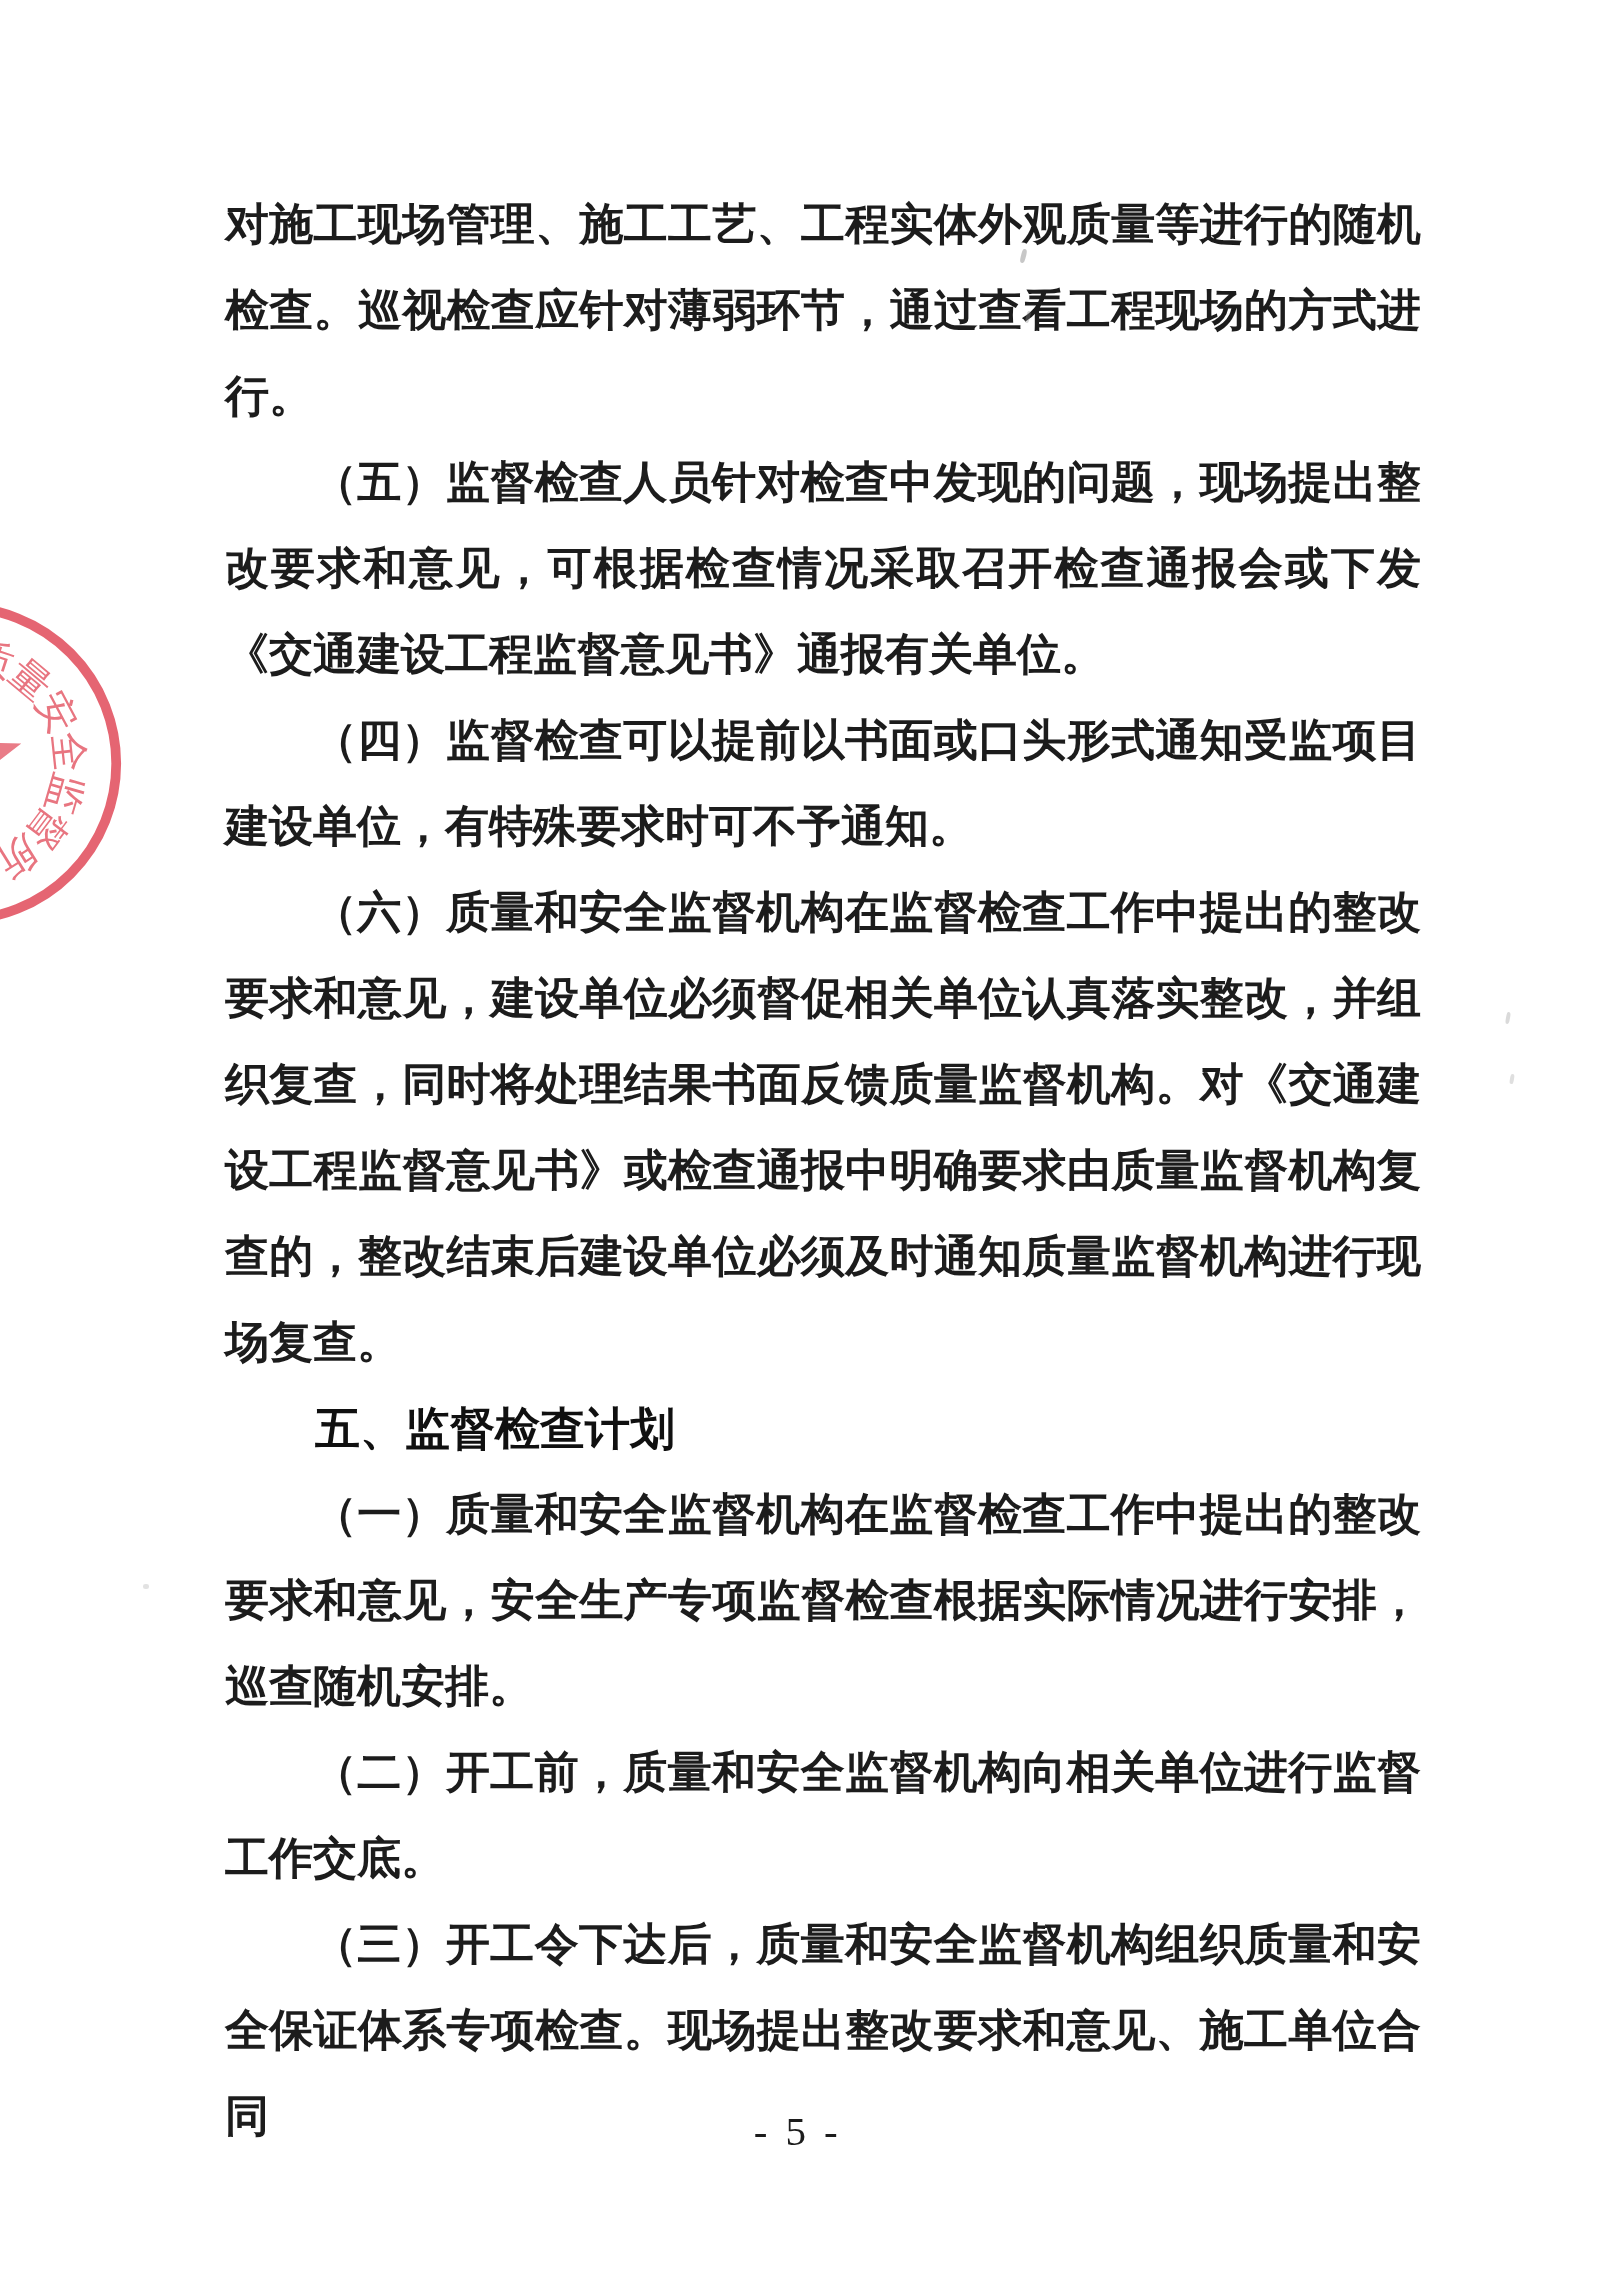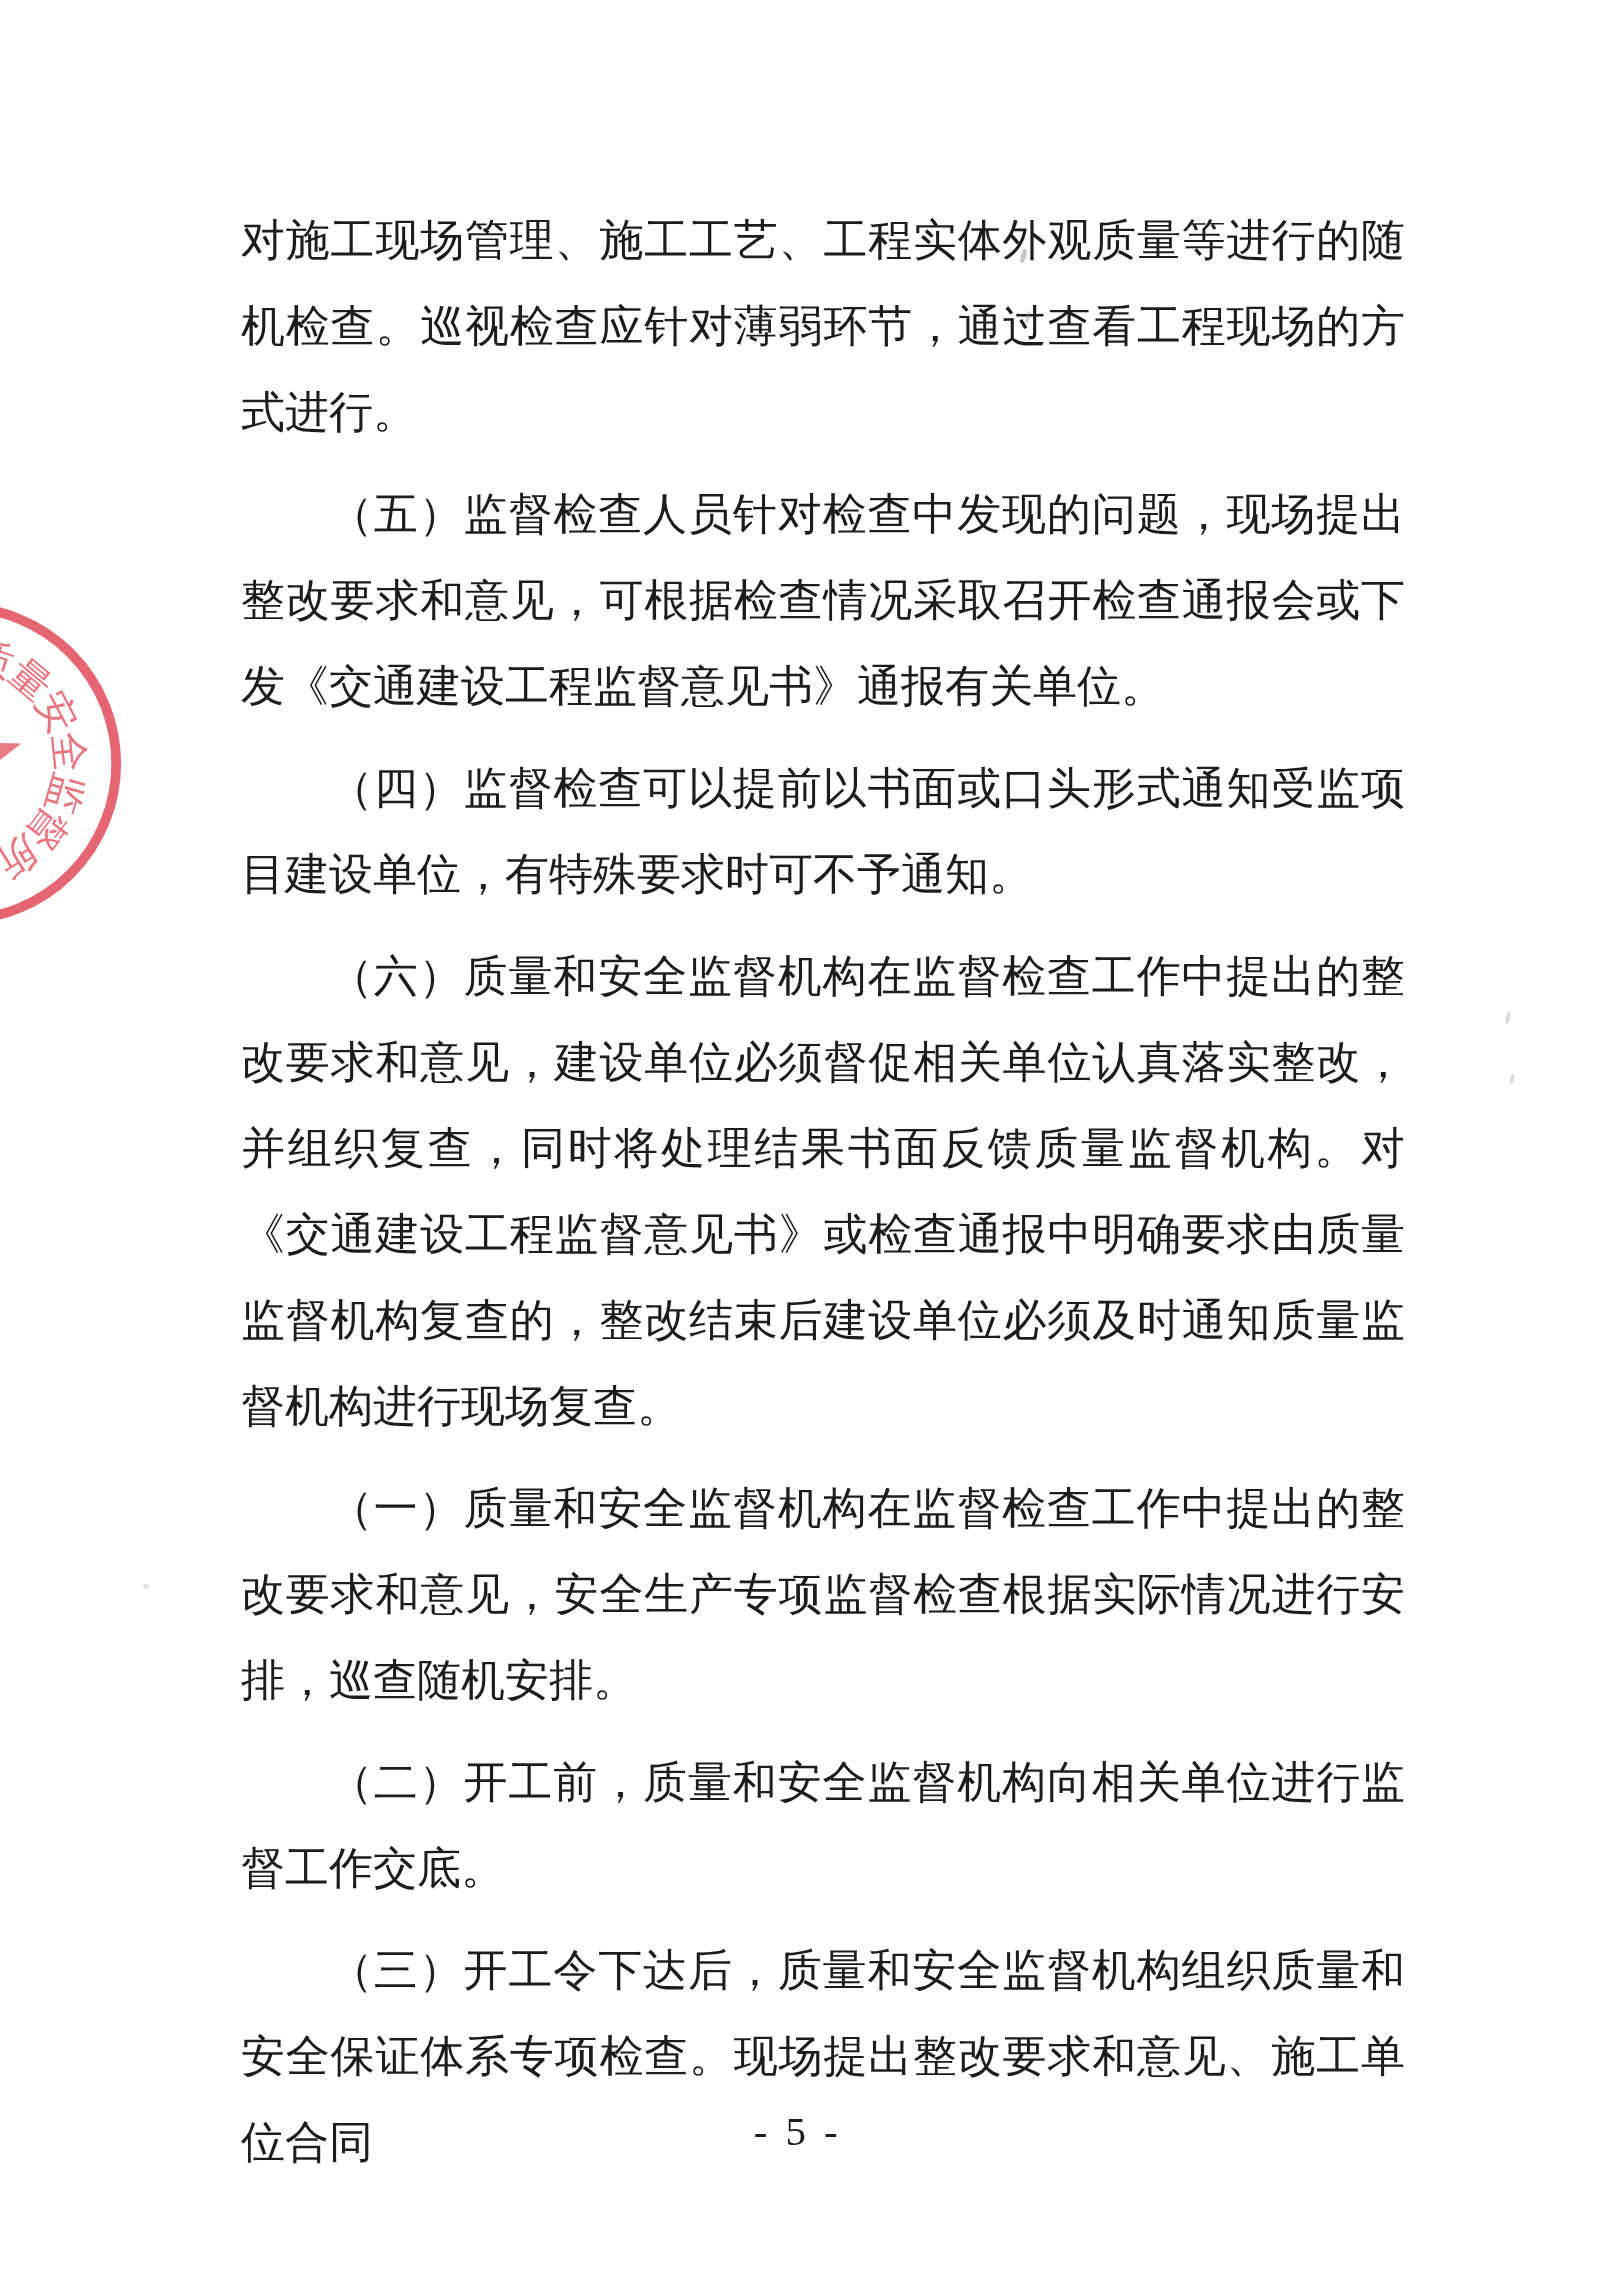--- a/index.html
+++ b/index.html
@@ -18,24 +18,24 @@
     top: 182px;
     width: 1196px;
     color: #1c1c1c;
     font-size: 44px;
     line-height: 86px;
     text-align: justify;
     text-justify: inter-ideograph;
     letter-spacing: 0;
   }
   .para {
-    margin: 16px;
+    margin: 0;
     padding: 0;
     text-indent: 2em;
-    font-weight: 400;
+    font-weight: 700;
   }
   .para.no-indent { text-indent: 0; }
   .heading {
     margin: 0;
     padding: 0;
     text-indent: 2em;
     font-size: 45px;
     line-height: 86px;
     font-weight: 700;
     color: #101010;
@@ -96,20 +96,21 @@
         </g>
       </g>
     </svg>
   </div>
 
   <main class="content">
     <p class="para no-indent">对施工现场管理、施工工艺、工程实体外观质量等进行的随机检查。巡视检查应针对薄弱环节，通过查看工程现场的方式进行。</p>
     <p class="para">（五）监督检查人员针对检查中发现的问题，现场提出整改要求和意见，可根据检查情况采取召开检查通报会或下发《交通建设工程监督意见书》通报有关单位。</p>
     <p class="para">（四）监督检查可以提前以书面或口头形式通知受监项目建设单位，有特殊要求时可不予通知。</p>
     <p class="para">（六）质量和安全监督机构在监督检查工作中提出的整改要求和意见，建设单位必须督促相关单位认真落实整改，并组织复查，同时将处理结果书面反馈质量监督机构。对《交通建设工程监督意见书》或检查通报中明确要求由质量监督机构复查的，整改结束后建设单位必须及时通知质量监督机构进行现场复查。</p>
+    <h2 class="heading">五、监督检查计划</h2>
     <p class="para">（一）质量和安全监督机构在监督检查工作中提出的整改要求和意见，安全生产专项监督检查根据实际情况进行安排，巡查随机安排。</p>
     <p class="para">（二）开工前，质量和安全监督机构向相关单位进行监督工作交底。</p>
     <p class="para">（三）开工令下达后，质量和安全监督机构组织质量和安全保证体系专项检查。现场提出整改要求和意见、施工单位合同</p>
   </main>
 
   <span class="artifact a1"></span>
   <span class="artifact a2"></span>
   <span class="artifact a3"></span>
   <span class="artifact a4"></span>
   <span class="artifact a5"></span>

